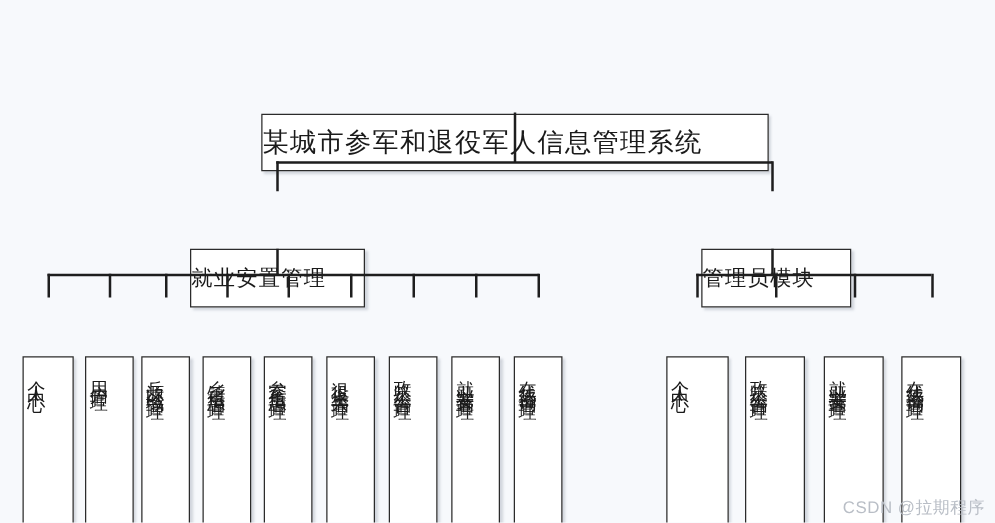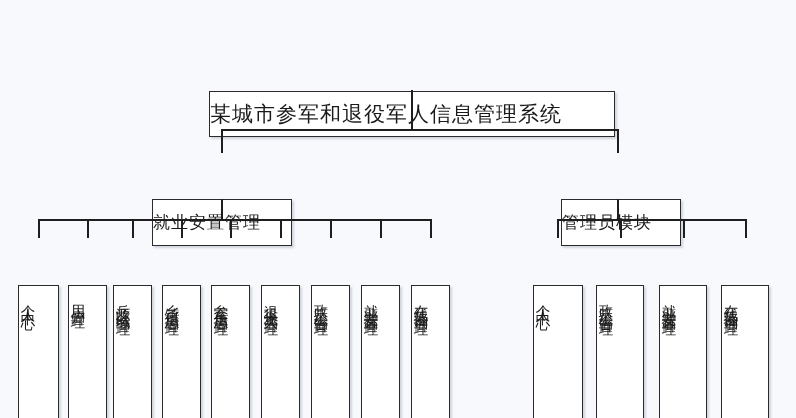--- a/index.html
+++ b/index.html
@@ -169,14 +169,15 @@
   <div class="node leaf" style="left:596px; width:48px;">
     <span class="leaf-label">政策公告管理</span>
   </div>
   <div class="node leaf" style="left:659px; width:48px;">
     <span class="leaf-label">就业安置管理</span>
   </div>
   <div class="node leaf" style="left:721px; width:48px;">
     <span class="leaf-label">在线咨询管理</span>
   </div>
 
+  <div class="watermark">CSDN @拉期程序</div>
 
 </div>
 
 </body></html>

